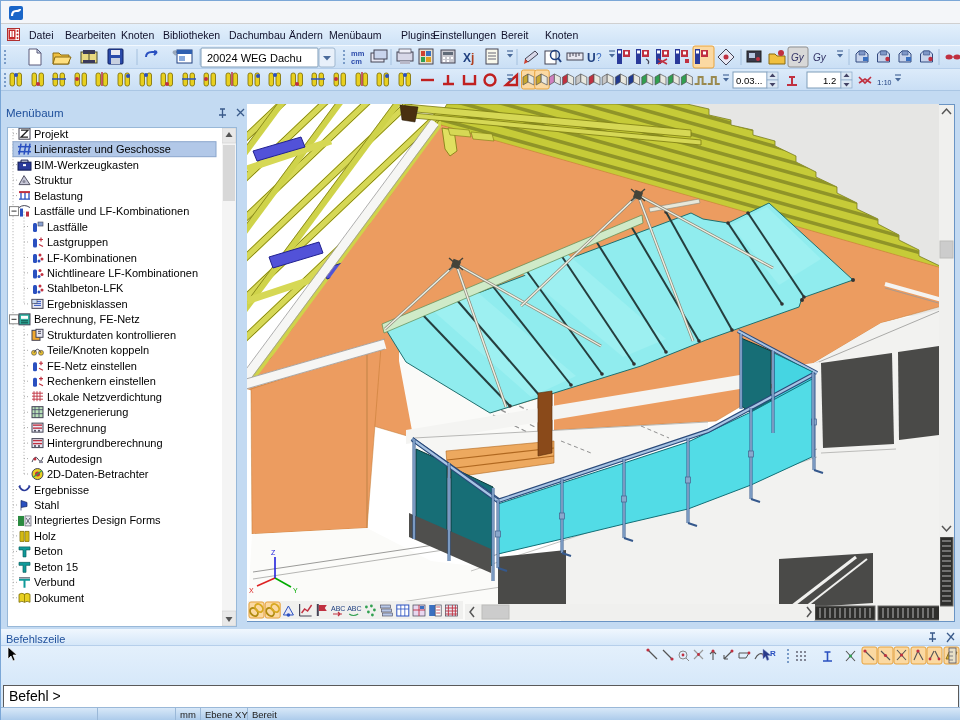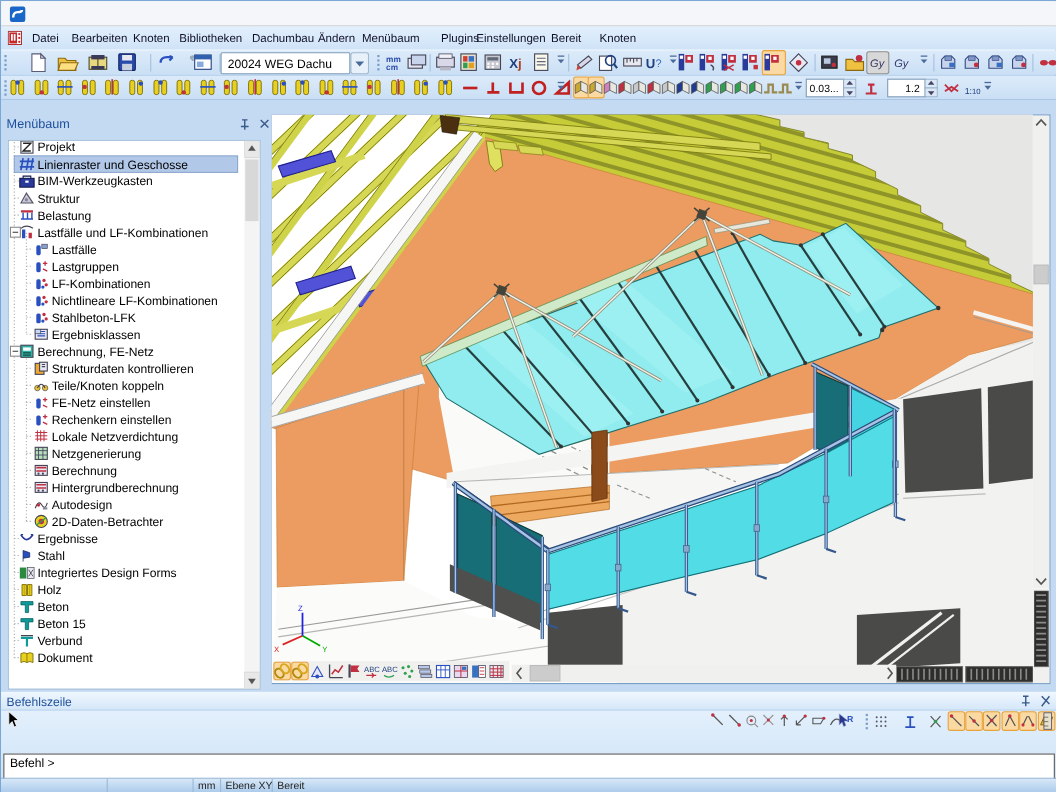--- a/index.html
+++ b/index.html
@@ -10,21 +10,21 @@
 .mi{top:28px;font-size:10.5px;color:#10102a}
 #tb1{left:0;top:44px;width:960px;height:24px;background:linear-gradient(#dcebfa,#cadff5);border-top:1px solid #f2f8fe;border-bottom:1px solid #b6cfeb}
 #tb2{left:0;top:68px;width:960px;height:22px;background:linear-gradient(#dcebfa,#cadff5);border-bottom:1px solid #aac6e4}
 #mainbg{left:0;top:90px;width:960px;height:616px;background:#c3daf2}
 #treepanel{left:0;top:100px;width:244px;height:527px}
 #treetitle{left:5px;top:106px;font-size:11.5px;color:#1e4f9b}
 #treebox{left:6px;top:126px;width:230px;height:500px;background:#fff;border:1px solid #98b8d8}
 #viewport{left:246px;top:103px;width:708px;height:518px;background:#fff;border:1px solid #6a94c4}
 #cmdpanel{left:0;top:628px;width:960px;height:78px;background:linear-gradient(#e9f3fd,#cfe4f8)}
 #cmdtitle{left:5px;top:632px;font-size:11px;color:#1e4f9b}
-#cmdinput{left:2px;top:684px;width:956px;height:30px;background:#fff;border:1px solid #5a5a5a;font-size:11px;color:#000;padding:2px 0 0 5px}
+#cmdinput{left:2px;top:684px;width:956px;height:30px;background:#fff;border:1px solid #5a5a5a;font-size:14px;color:#000;padding:2px 0 0 5px}
 #statusbar{left:0;top:706px;width:960px;height:14px;background:linear-gradient(#d8e8f8,#a9c9ea);border-top:1px solid #9ab8d8}
 .sseg{position:absolute;top:708px;font-size:9.5px;color:#222}
 .sdiv{position:absolute;top:707px;width:1px;height:12px;background:#9ab8d8}
 svg{display:block}
 </style></head><body>
 <div id="app">
 <div id="titlebar" class="abs"></div>
 <svg class="abs" style="left:7px;top:4px" width="16" height="16" viewBox="0 0 16 16">
       <rect x="1" y="1" width="14" height="14" rx="2" fill="#1a66c8"></rect>
       <path d="M4 11 Q4 6 8 6 Q12 6 12 4" stroke="#fff" stroke-width="2.2" fill="none"></path>

